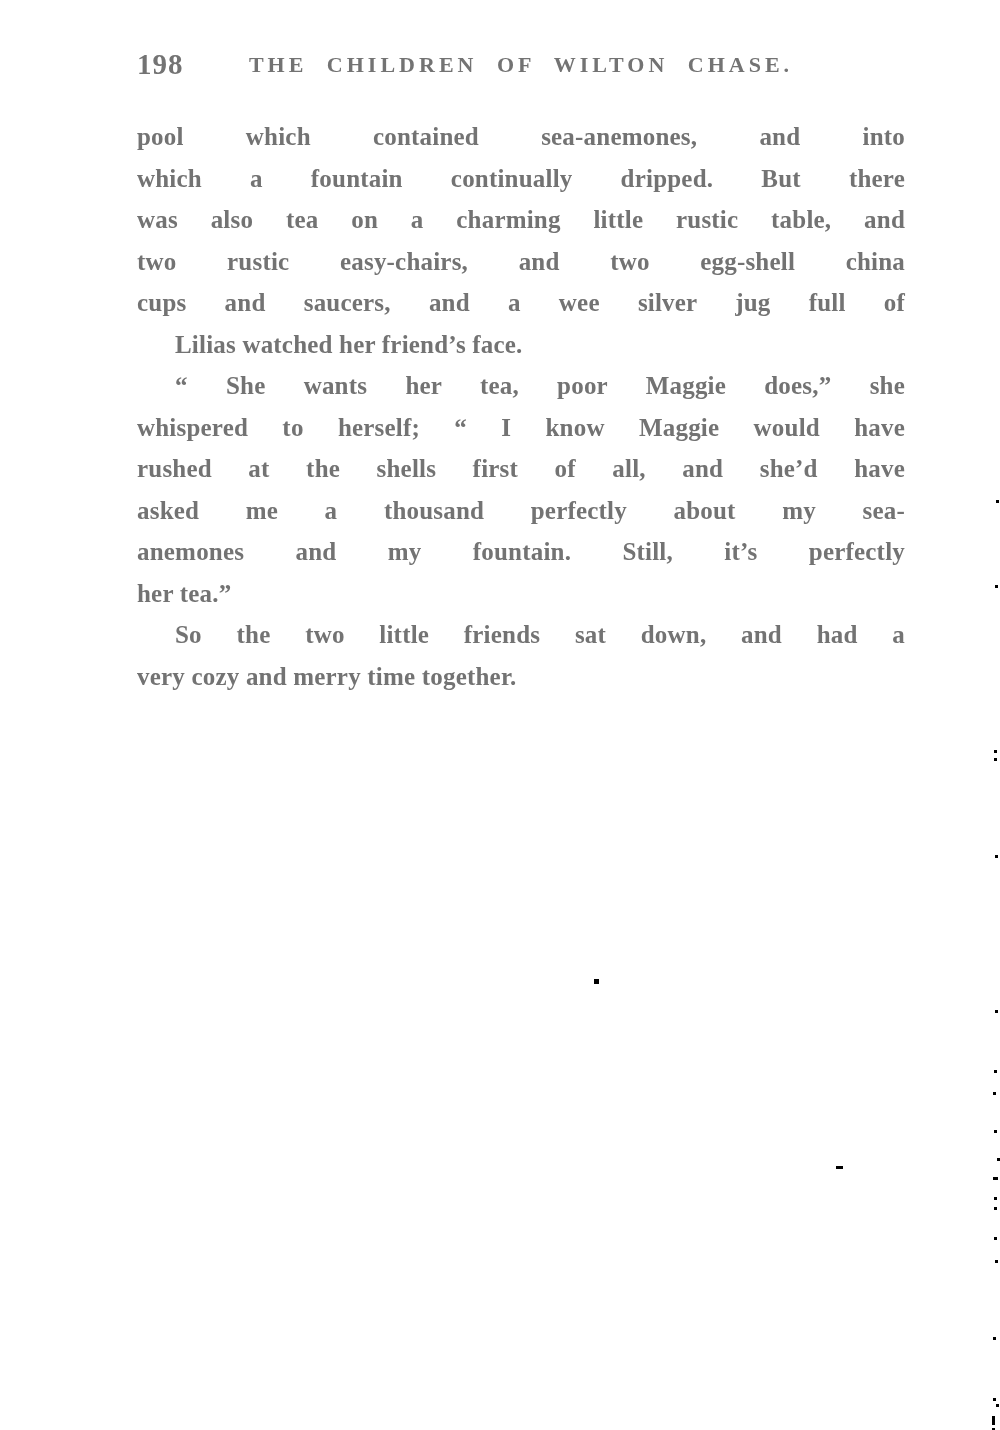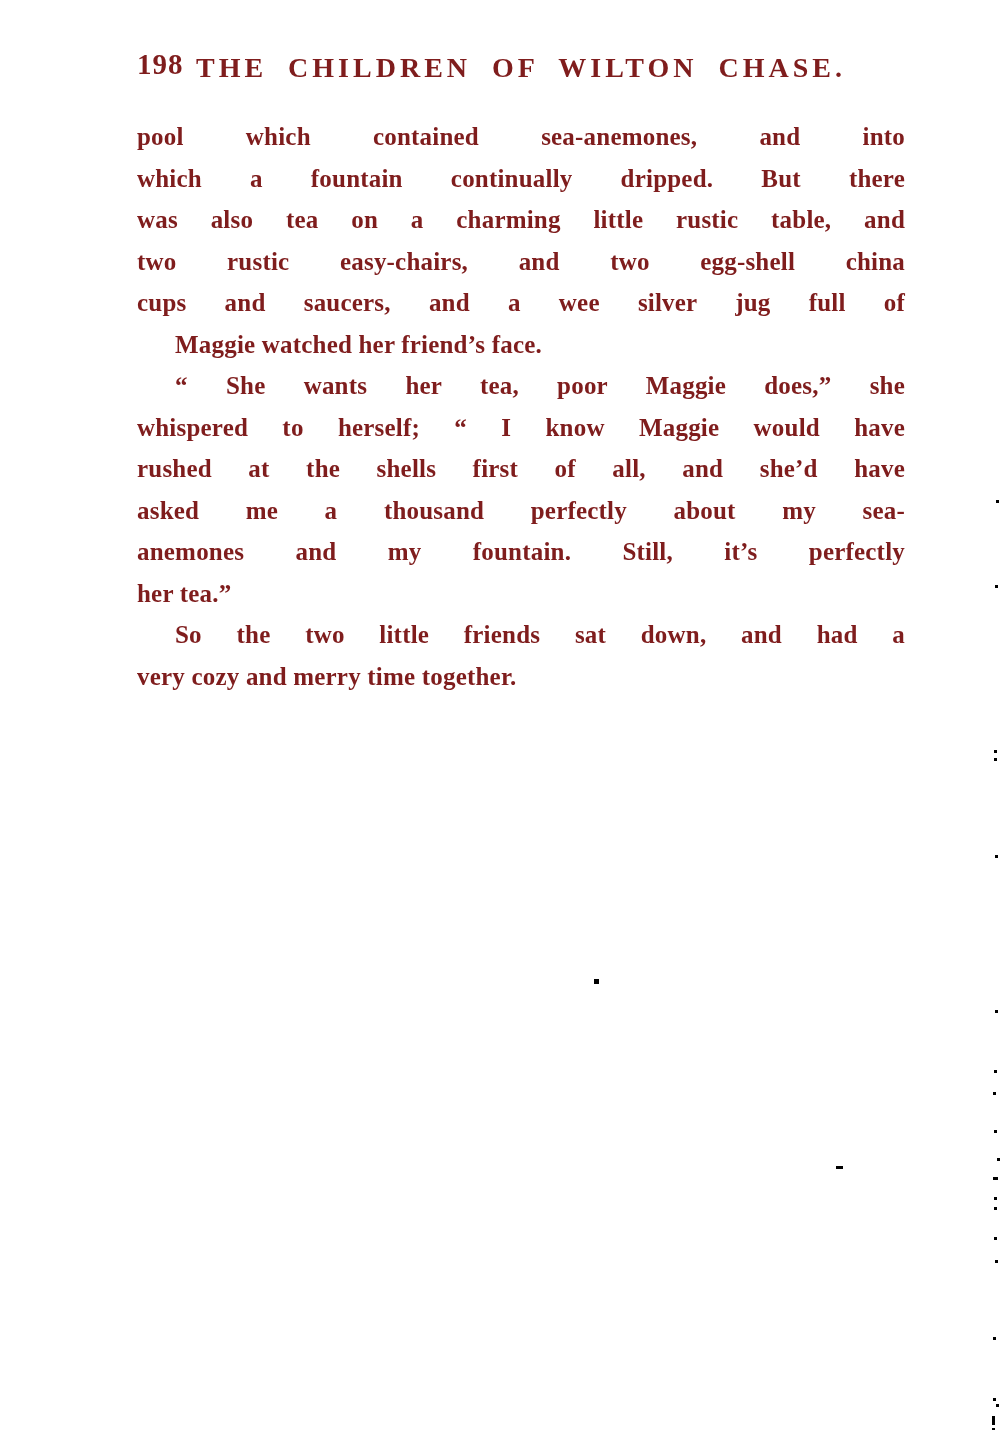--- a/index.html
+++ b/index.html
@@ -6,21 +6,21 @@
   body {
     background:#e8e8e8;
     font-family:"Liberation Serif","DejaVu Serif",serif;
   }
   .page {
     position:relative;
     width:1000px;
     height:1430px;
     margin:0 auto;
     background:#ffffff;
-    color:#7f1d1d;
+    color:#737373;
     overflow:hidden;
   }
   .header-row {
     position:absolute;
     left:137px;
     top:48px;
     width:768px;
     height:40px;
   }
   .page-number {
@@ -30,21 +30,21 @@
     font-size:29px;
     font-weight:700;
     letter-spacing:1px;
   }
   .running-title {
     position:absolute;
     left:0;
     right:0;
     top:4px;
     text-align:center;
-    font-size:28px;
+    font-size:22px;
     font-weight:700;
     letter-spacing:4px;
     word-spacing:10px;
     white-space:nowrap;
   }
   .body-text {
     position:absolute;
     left:137px;
     top:116px;
     width:768px;
@@ -80,21 +80,21 @@
   </div>
   <div class="body-text">
       <div class="paragraph">
         <div class="line">pool which contained sea-anemones, and into</div>
         <div class="line">which a fountain continually dripped.  But there</div>
         <div class="line">was also tea on a charming little rustic table, and</div>
         <div class="line">two rustic easy-chairs, and two egg-shell china</div>
         <div class="line">cups and saucers, and a wee silver jug full of</div>
       </div>
       <div class="paragraph indent">
-        <div class="line last">Maggie watched her friend’s face.</div>
+        <div class="line last">Lilias watched her friend’s face.</div>
       </div>
       <div class="paragraph indent">
         <div class="line">“ She wants her tea, poor Maggie does,” she</div>
         <div class="line">whispered to herself; “ I know Maggie would have</div>
         <div class="line">rushed at the shells first of all, and she’d have</div>
         <div class="line">asked me a thousand perfectly about my sea-</div>
         <div class="line">anemones and my fountain.  Still, it’s perfectly</div>
         <div class="line last">her tea.”</div>
       </div>
       <div class="paragraph indent">

